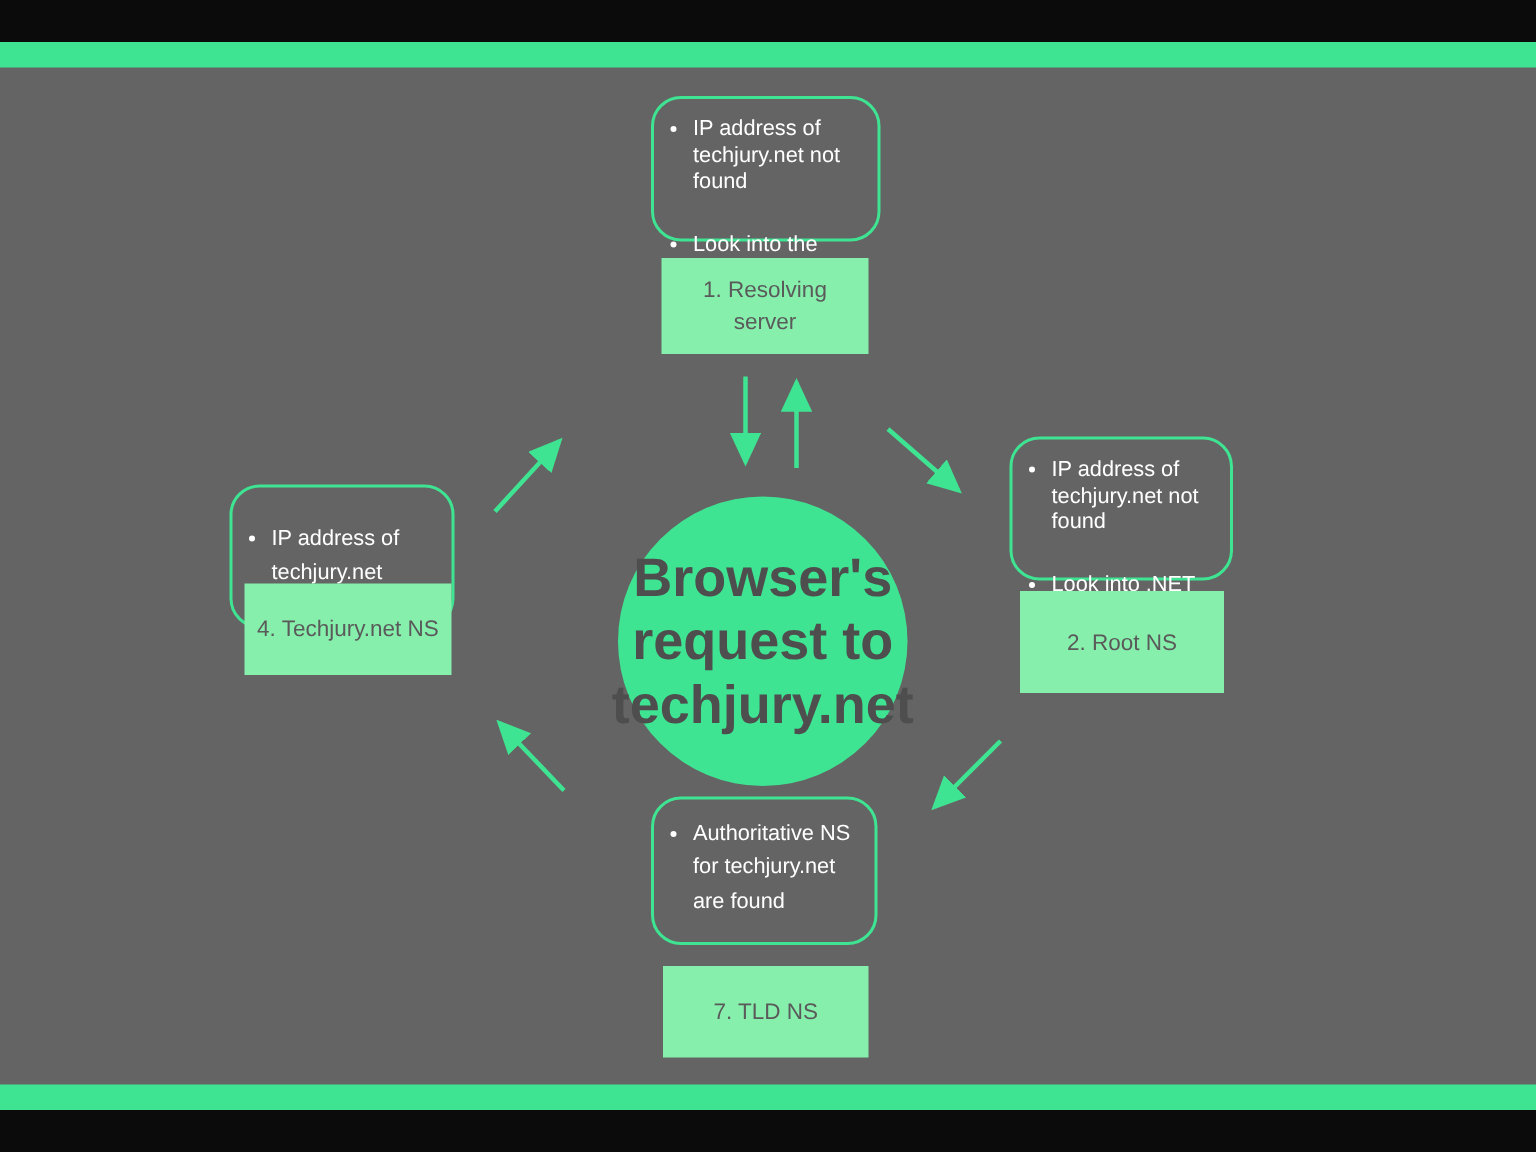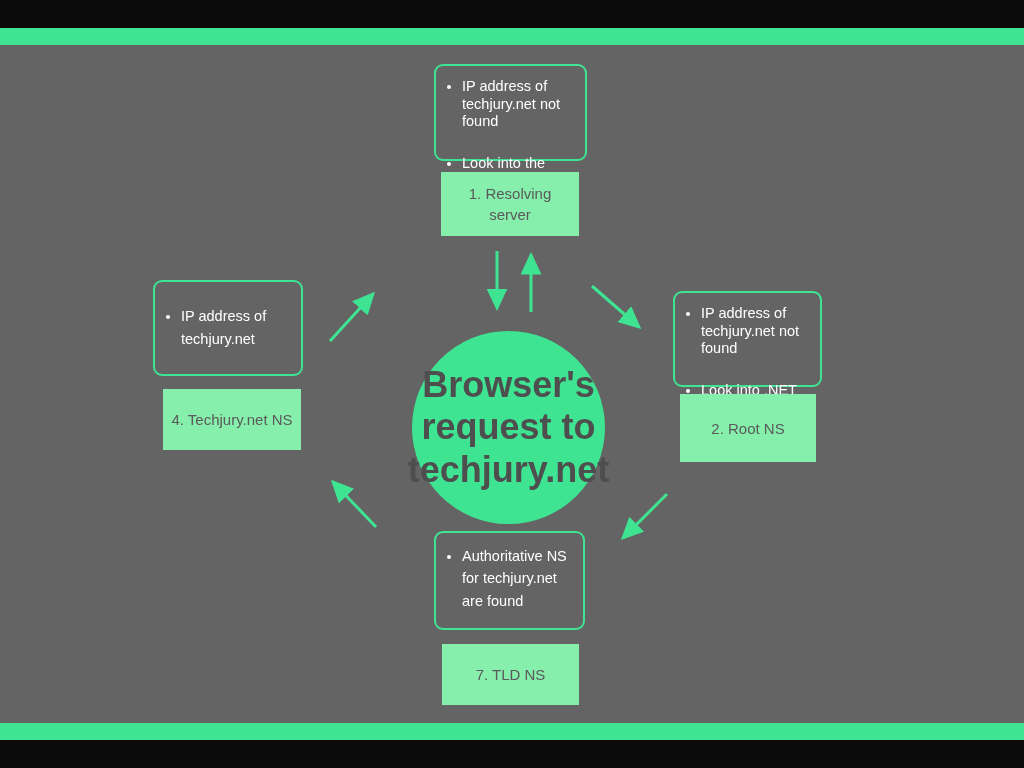--- a/index.html
+++ b/index.html
@@ -49,35 +49,35 @@
   }
   .label-resolving { left: 441px; top: 172px; width: 138px; height: 64px; padding: 0 22px; }
   .label-root      { left: 680px; top: 394px; width: 136px; height: 68px; text-align: right; }
   .label-tld       { left: 442px; top: 644px; width: 137px; height: 61px; }
   .label-techjury  { left: 163px; top: 389px; width: 138px; height: 61px; padding: 0 6px; }
 
   
   .bullet-box {
     position: absolute;
     border: 2px solid #3fe492;
-    border-radius: 9px;
+    border-radius: 20px;
     color: #ffffff;
     font-size: 14.5px;
   }
   .bullet-box ul { list-style: disc; padding: 12px 6px 8px 26px; }
   .bullet-box li { line-height: 1.22; }
   .bullet-box li + li { margin-top: 24px; }
 
   .bullets-resolving { left: 434px; top: 64px;  width: 153px; height: 97px; }
   .bullets-root      { left: 673px; top: 291px; width: 149px; height: 96px; }
   .bullets-tld       { left: 434px; top: 531px; width: 151px; height: 99px; }
   .bullets-techjury  { left: 153px; top: 280px; width: 150px; height: 96px; }
 
   .bullets-tld li      { line-height: 1.55; }
-  .bullets-techjury    { display: flex; align-items: center; }
+  .bullets-techjury    { display: flex; align-items: center; margin-top: 43px; }
   .bullets-techjury ul { padding-top: 0; padding-bottom: 0; }
   .bullets-techjury li { line-height: 1.6; }
 
   
   .arrows {
     position: absolute;
     left: 0; top: 0;
     width: 1024px; height: 768px;
     pointer-events: none;
   }

